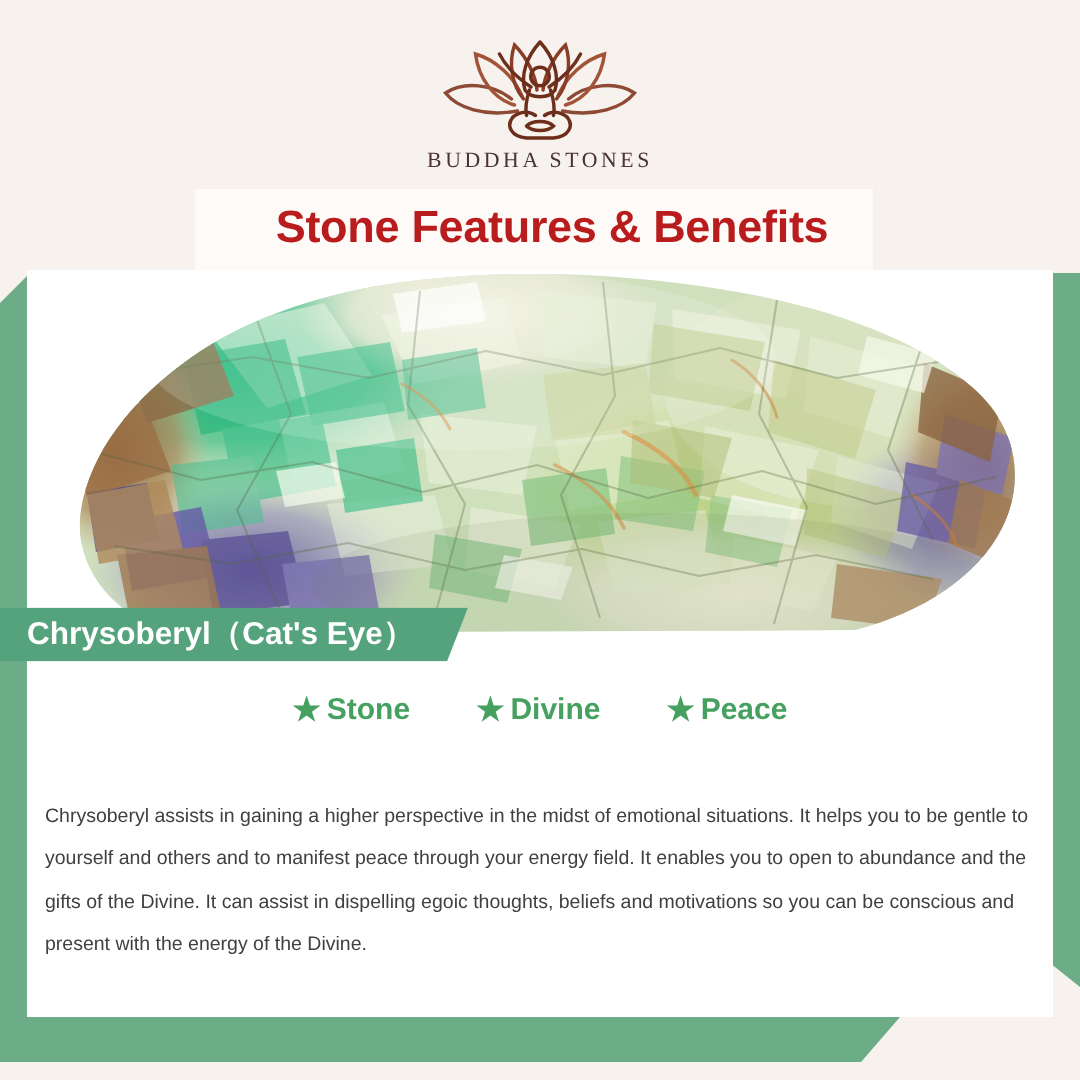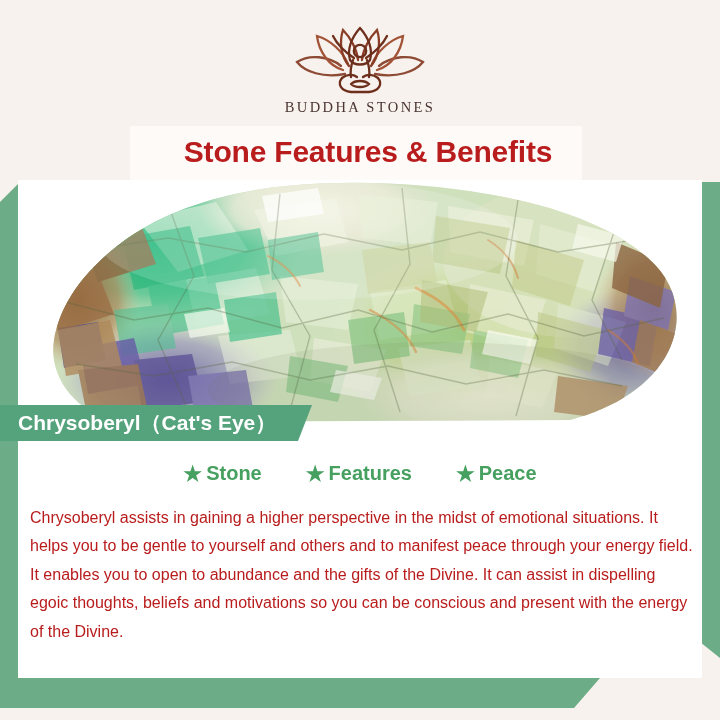--- a/index.html
+++ b/index.html
@@ -164,25 +164,25 @@
   .keyword .star {
     font-size: 21px;
     line-height: 1;
     color: #46a05f;
   }
 
   
   #description {
     position: absolute;
     left: 30px;
-    top: 504px;
+    top: 530px;
     width: 664px;
-    font-size: 16px;
+    font-size: 13px;
     line-height: 28.4px;
-    color: #b91c1c;
+    color: #404040;
     text-align: left;
   }
 </style>
 </head>
 <body>
 
 <div id="stage">
 
   <div id="frame-left" class="frame-bar"></div>
   <div id="frame-right" class="frame-bar"></div>
@@ -375,21 +375,21 @@
   <div id="stone-name-label"></div>
   <div id="stone-name-text">Chrysoberyl（Cat's Eye）</div>
 
   <div id="keywords-row">
     <div class="keyword">
       <span class="star">★</span>
       <span>Stone</span>
     </div>
     <div class="keyword">
       <span class="star">★</span>
-      <span>Features</span>
+      <span>Divine</span>
     </div>
     <div class="keyword">
       <span class="star">★</span>
       <span>Peace</span>
     </div>
   </div>
 
   <div id="description">Chrysoberyl assists in gaining a higher perspective in the midst of emotional situations. It helps you to be gentle to yourself and others and to manifest peace through your energy field. It enables you to open to abundance and the gifts of the Divine. It can assist in dispelling egoic thoughts, beliefs and motivations so you can be conscious and present with the energy of the Divine.</div>
 
 </div>

